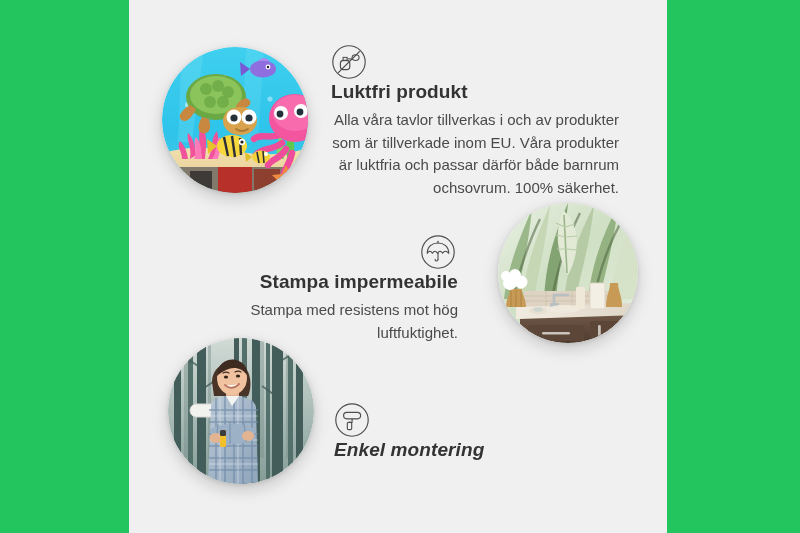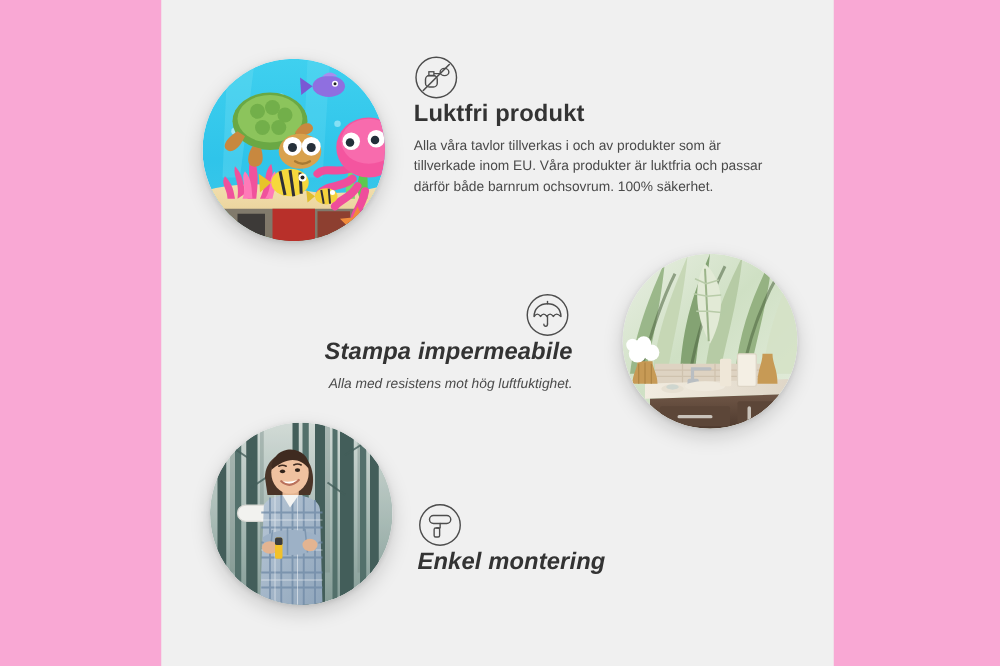--- a/index.html
+++ b/index.html
@@ -7,21 +7,21 @@
     padding: 0;
     background: #ffffff;
   }
   body {
     font-family: "Liberation Sans", sans-serif;
   }
   #page {
     position: relative;
     width: 800px;
     height: 533px;
-    background: #f9a8d4;
+    background: #22c55e;
     overflow: hidden;
   }
   
   #canvas {
     position: absolute;
     left: 129px;
     top: 0;
     width: 538px;
     height: 533px;
     background: #f0f0f0;
@@ -33,24 +33,25 @@
   }
   .feature-title {
     font-size: 19px;
     font-weight: bold;
     color: #333333;
     letter-spacing: .1px;
     margin: 0 0 5px 0;
     line-height: 1.25;
   }
   .feature-body {
-    font-size: 11px;
+    font-size: 15px;
     color: #4a4a4a;
     line-height: 1.52;
     margin: 0;
+    text-align: right;
   }
 
   
   .icon-badge {
     position: absolute;
     width: 36px;
     height: 36px;
   }
   .icon-badge svg { display: block; }
 
@@ -322,23 +323,23 @@
                C19.2 16.6 21 16.6 22.6 19.2 C24.3 16.6 26.1 16.6 28.7 19.2" fill="none" stroke="#4d4d4d" stroke-width="1.1" stroke-linejoin="round"></path>
 
       <path d="M18 9 V7.2" stroke="#4d4d4d" stroke-width="1.1" stroke-linecap="round"></path>
 
       <path d="M18 19.2 V25.2" stroke="#4d4d4d" stroke-width="1.1" stroke-linecap="round"></path>
 
       <path d="M18 25.2 C18 27.6 15.1 27.6 15.1 25.3" fill="none" stroke="#4d4d4d" stroke-width="1.1" stroke-linecap="round"></path>
     </svg>
   </div>
 
-  <div class="feature-text align-right" style="left:186px; top:270px; width:272px;font-style:italic;">
+  <div class="feature-text align-right" style="left:186px; top:270px; width:272px;">
     <p class="feature-title">Stampa impermeabile</p>
-    <p class="feature-body">Alla med resistens mot hög luftfuktighet.</p>
+    <p class="feature-body">Stampa med resistens mot hög luftfuktighet.</p>
   </div>
 
   <div class="photo-circle" id="photo-3" style="left:168px; top:338px; width:146px; height:146px;">
     <svg viewBox="0 0 146 146" preserveAspectRatio="xMidYMid slice" aria-hidden="true">
       <defs>
         <linearGradient id="forest" x1="0" y1="0" x2="0" y2="1">
           <stop offset="0%" stop-color="#cfd8d4"></stop>
           <stop offset="55%" stop-color="#9fb3ae"></stop>
           <stop offset="100%" stop-color="#76908b"></stop>
         </linearGradient>

